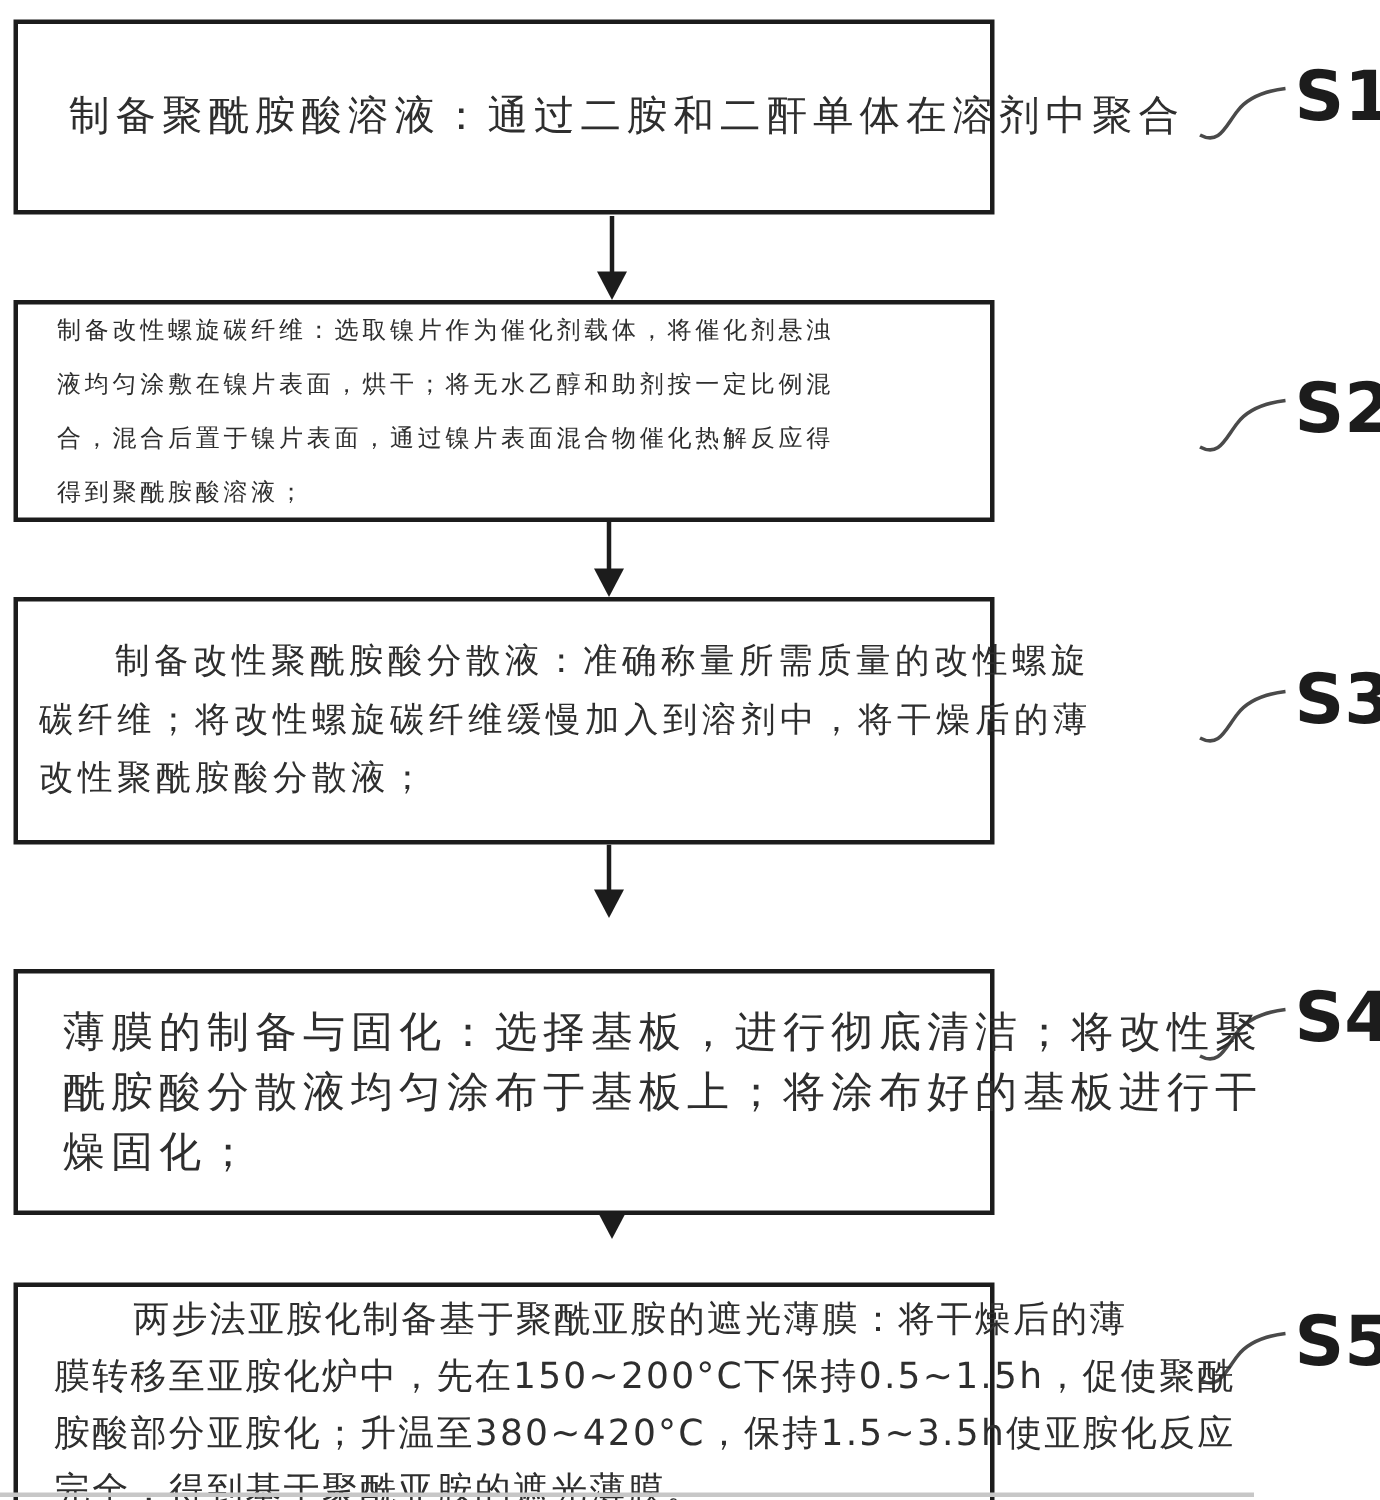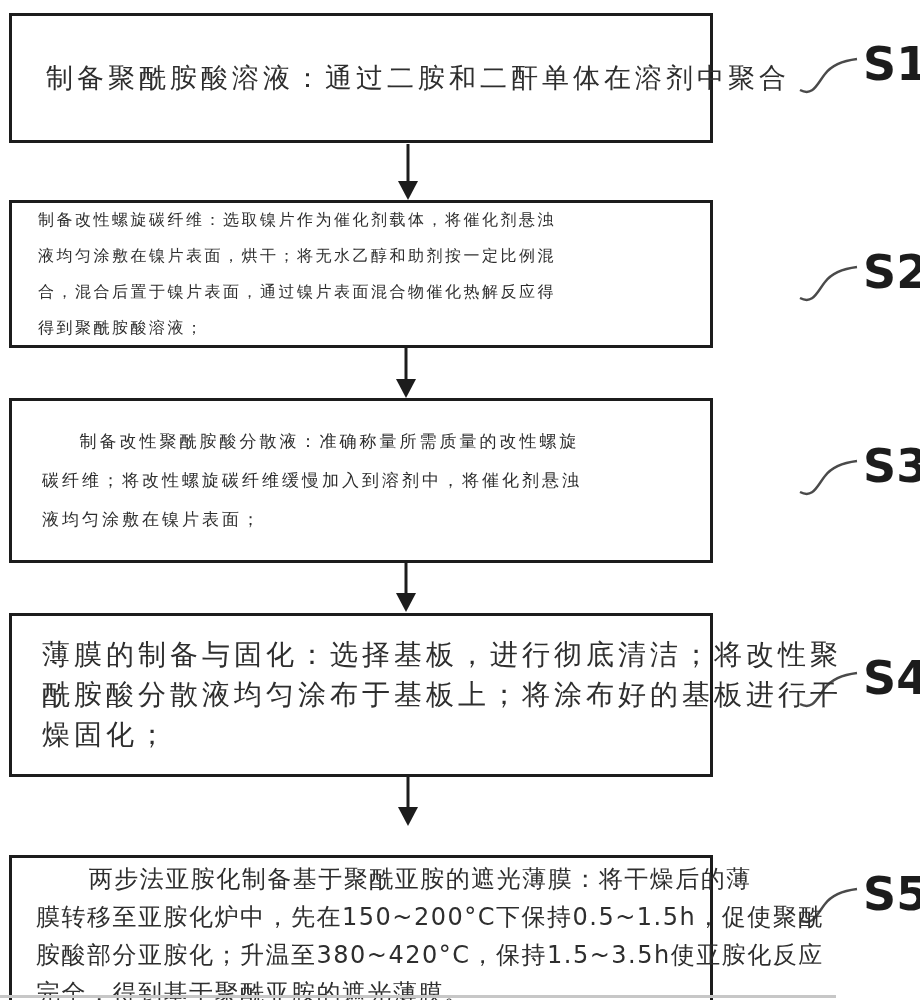--- a/index.html
+++ b/index.html
@@ -5,32 +5,32 @@
   html,body{margin:0;padding:0;background:#ffffff;}
   #figure{
     position:relative;
     width:920px;height:1000px;
     background:#ffffff;
     font-family:"DejaVu Sans",sans-serif;
     overflow:hidden;
   }
   .box{
     position:absolute;
-    left:9px;width:704px;
+    left:9px;width:654px;
     border:3px solid #1c1c1c;
     box-sizing:border-box;
     background:#ffffff;
     display:flex;flex-direction:column;justify-content:center;
   }
   .txt{color:#2e2e2e;}
   .line{white-space:nowrap;}
   .indent{text-indent:2.2em;}
   .t1{font-size:27px;line-height:44px;letter-spacing:4px;padding:0 18px 0 34px;}
   .t2{font-size:16px;line-height:36px;letter-spacing:2.5px;padding:0 12px 0 26px;}
-  .t3{font-size:17px;line-height:39px;letter-spacing:3px;padding:0 12px 0 30px;}
+  .t3{font-size:23px;line-height:39px;letter-spacing:3px;padding:0 12px 0 14px;}
   .t4{font-size:28px;line-height:40px;letter-spacing:4px;padding:0 16px 0 30px;}
   .t5{font-size:24px;line-height:38px;letter-spacing:1.5px;padding:0 10px 0 24px;}
   .slabel{
     position:absolute;left:863px;
     font-size:46px;font-weight:600;color:#1c1c1c;
     line-height:54px;
     font-family:"DejaVu Sans",sans-serif;
   }
   #overlay{position:absolute;left:0;top:0;width:920px;height:1000px;pointer-events:none;}
   #bottom-artifact{
@@ -80,26 +80,26 @@
       <div class="line">制备改性螺旋碳纤维：选取镍片作为催化剂载体，将催化剂悬浊</div>
       <div class="line">液均匀涂敷在镍片表面，烘干；将无水乙醇和助剂按一定比例混</div>
       <div class="line">合，混合后置于镍片表面，通过镍片表面混合物催化热解反应得</div>
       <div class="line">得到聚酰胺酸溶液；</div>
     </div>
   </div>
 
   <div class="box" style="top:398px;height:165px;">
     <div class="txt t3">
       <div class="line indent">制备改性聚酰胺酸分散液：准确称量所需质量的改性螺旋</div>
-      <div class="line">碳纤维；将改性螺旋碳纤维缓慢加入到溶剂中，将催化剂悬浊</div>
-      <div class="line">液均匀涂敷在镍片表面；</div>
+      <div class="line">碳纤维；将改性螺旋碳纤维缓慢加入到溶剂中，将干燥后的薄</div>
+      <div class="line">改性聚酰胺酸分散液；</div>
     </div>
   </div>
 
-  <div class="box" style="top:613px;height:164px;">
+  <div class="box" style="top:646px;height:164px;">
     <div class="txt t4">
       <div class="line">薄膜的制备与固化：选择基板，进行彻底清洁；将改性聚</div>
       <div class="line">酰胺酸分散液均匀涂布于基板上；将涂布好的基板进行干</div>
       <div class="line">燥固化；</div>
     </div>
   </div>
 
   <div class="box" style="top:827px;height:161px;margin-top:28px;">
     <div class="txt t5">
       <div class="line indent">两步法亚胺化制备基于聚酰亚胺的遮光薄膜：将干燥后的薄</div>

